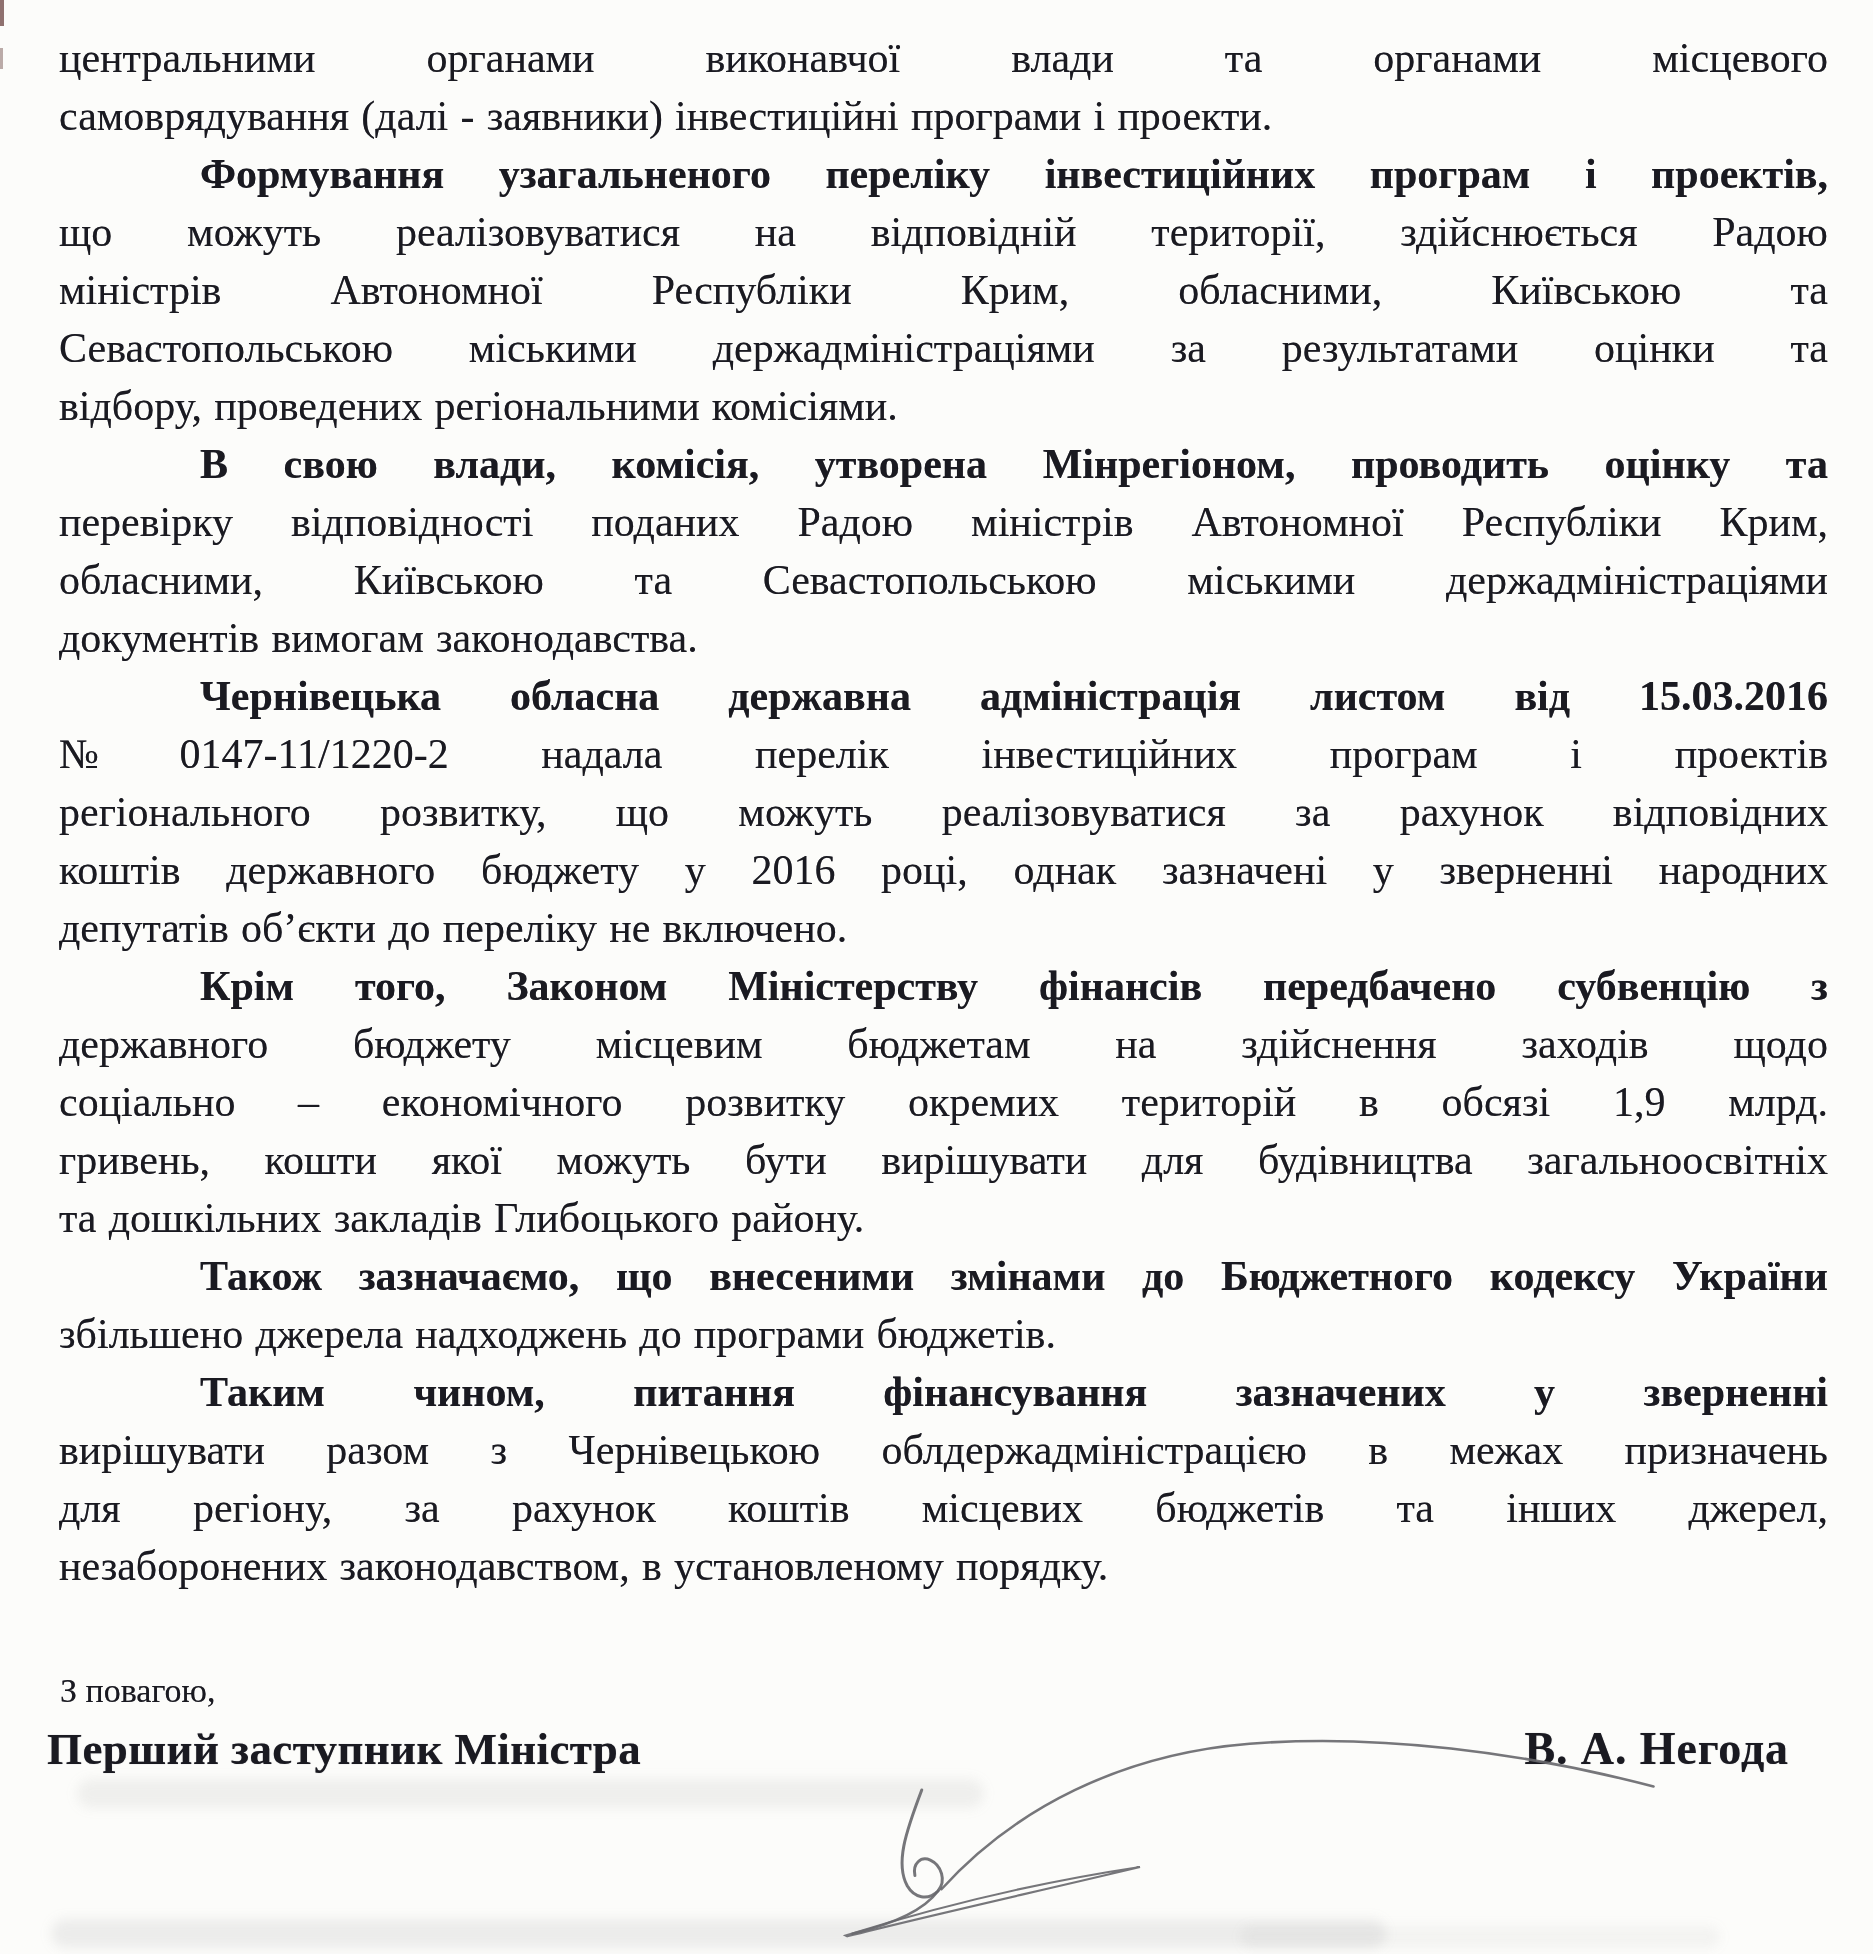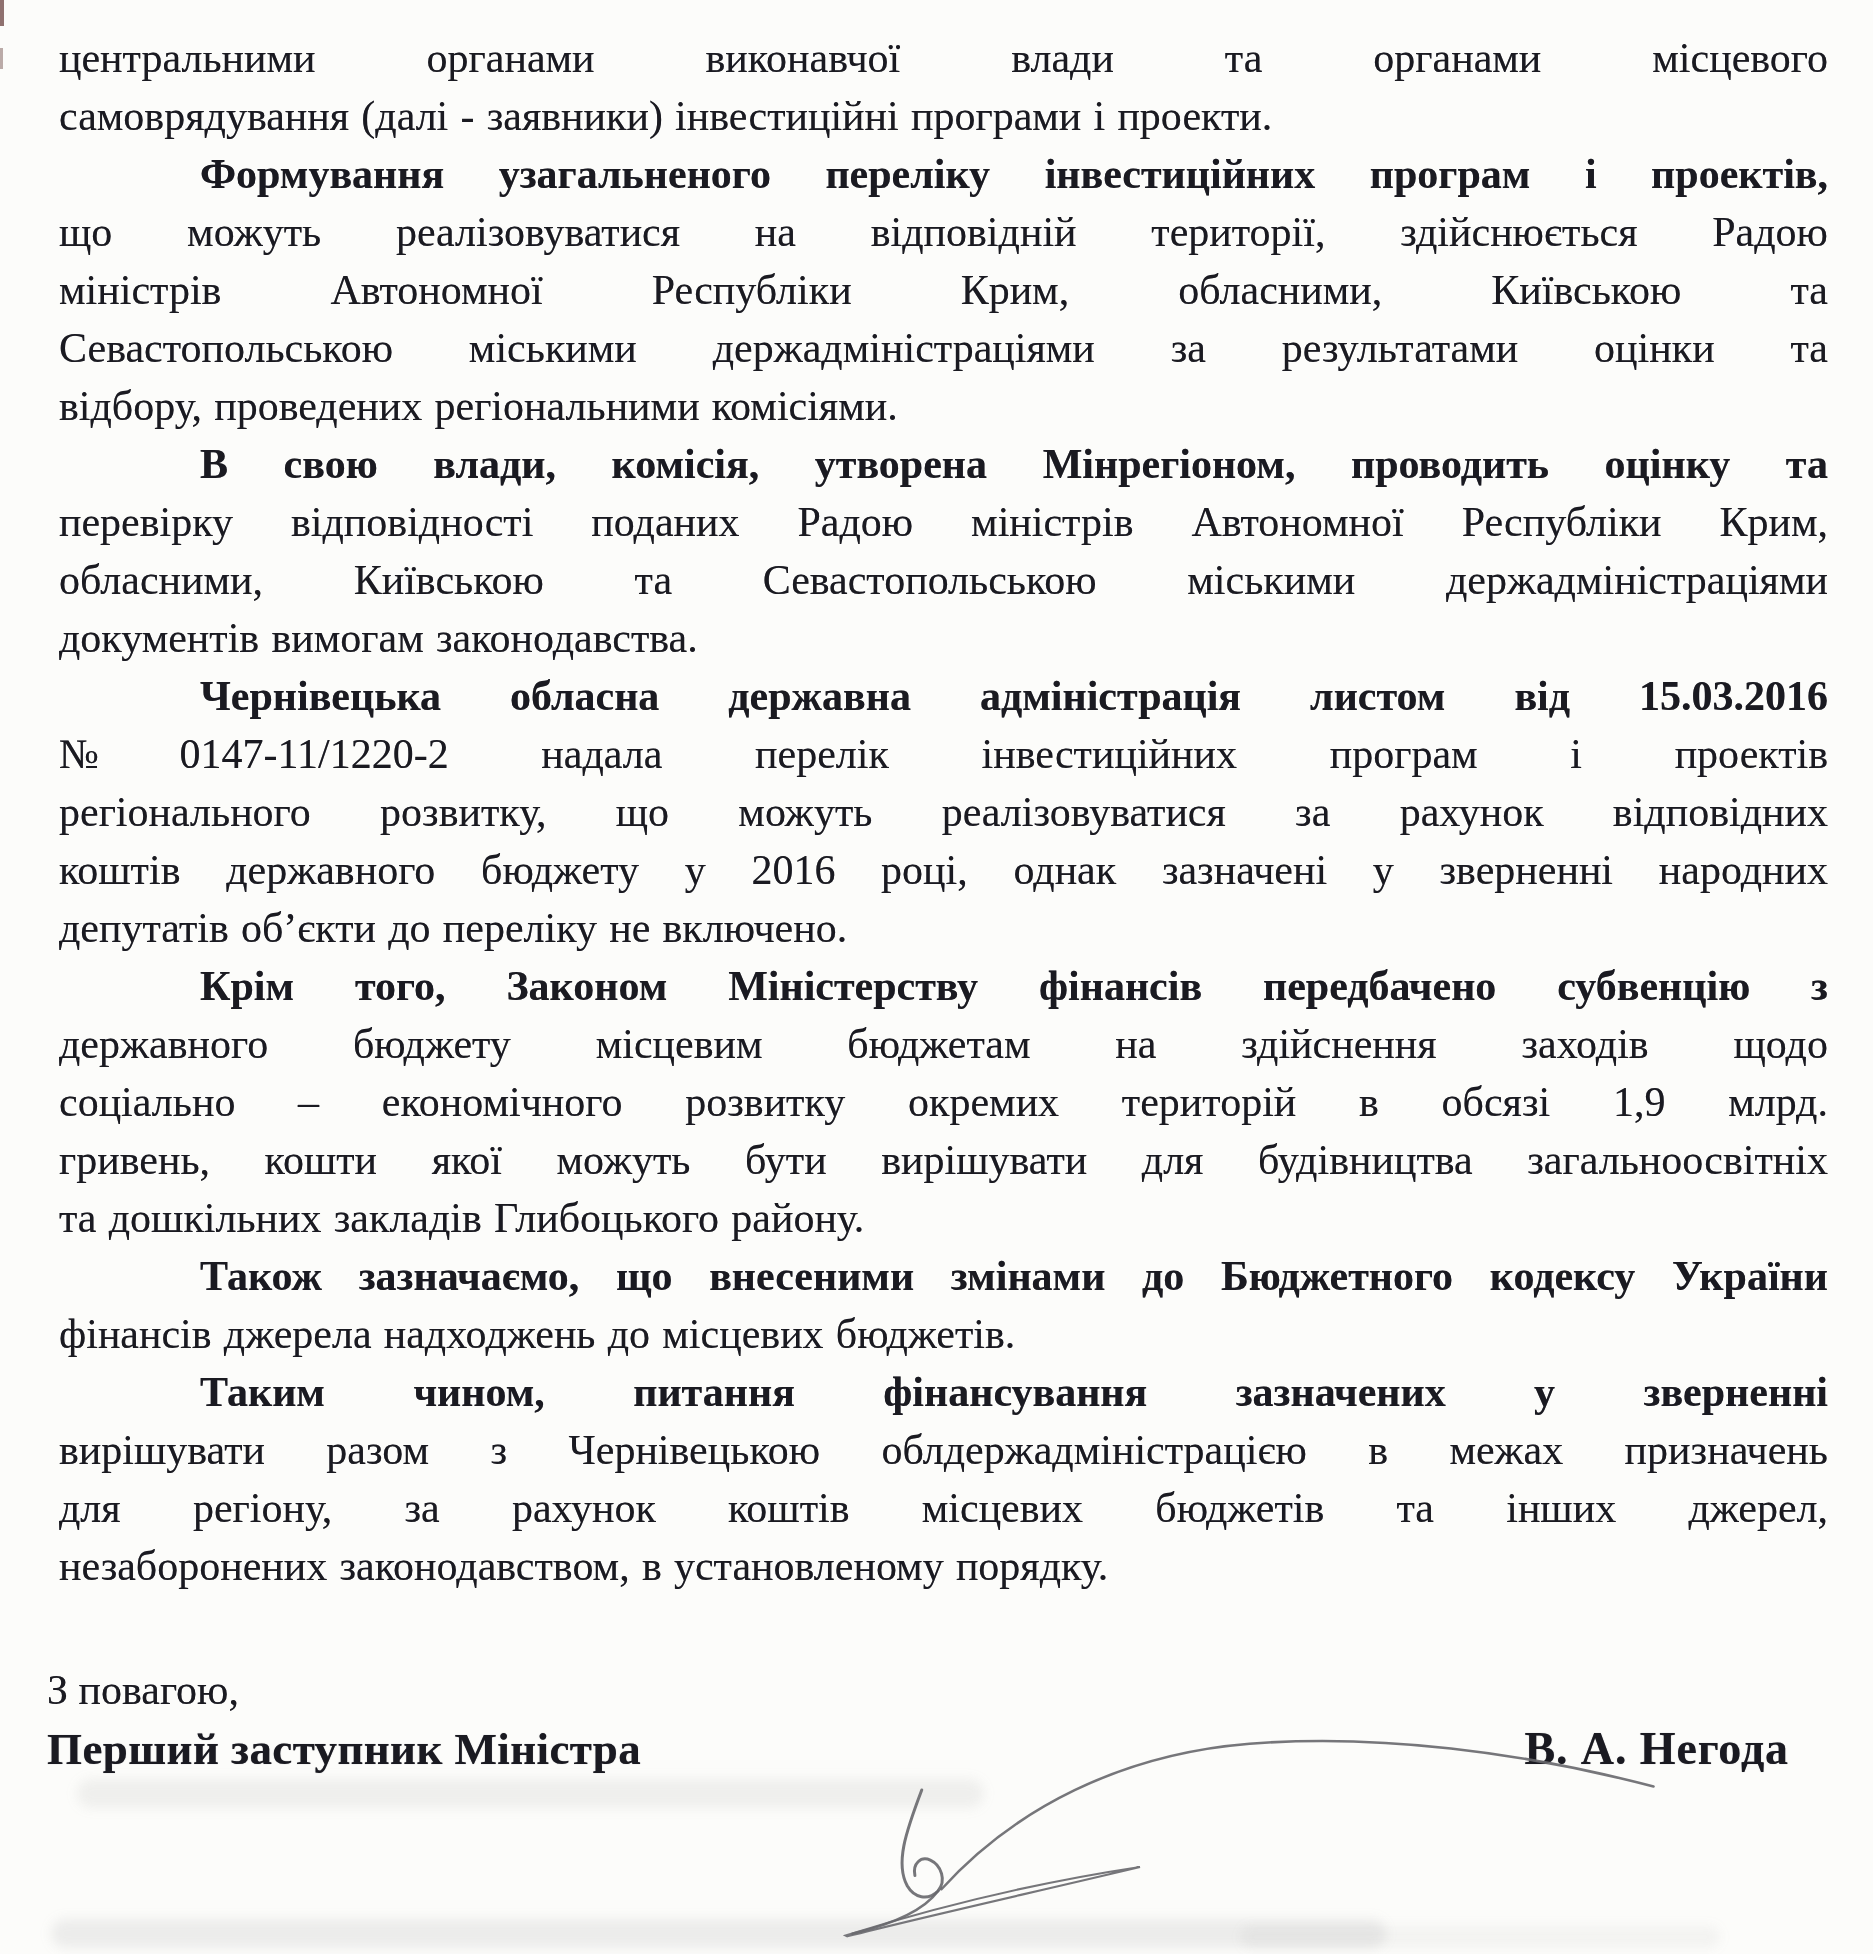--- a/index.html
+++ b/index.html
@@ -20,23 +20,24 @@
     text-align:justify;
     text-align-last:justify;
     word-spacing:1.7px;
     text-shadow:0 0 0.6px rgba(22,22,32,.55);
     margin-left:12px;
   }
   .line.e{text-align-last:left;}
   .line.i{text-indent:141px;font-weight:bold;}
   .closing{
     margin-top:67px;
-    font-size:42px;
+    font-size:34px;
     line-height:57px;
     text-shadow:0 0 0.6px rgba(22,22,32,.55);
+    margin-left:13px;
   }
   .sigrow{
     display:flex;
     justify-content:space-between;
     align-items:baseline;
     padding-right:39px;
     font-weight:bold;
   }
   .sig-title{
     font-size:45px;
@@ -87,21 +88,21 @@
   <div class="line">№0147-11/1220-2 надала перелік інвестиційних програм і проектів</div>
   <div class="line">регіонального розвитку, що можуть реалізовуватися за рахунок відповідних</div>
   <div class="line">коштів державного бюджету у 2016 році, однак зазначені у зверненні народних</div>
   <div class="line e">депутатів об’єкти до переліку не включено.</div>
   <div class="line i">Крім того, Законом Міністерству фінансів передбачено субвенцію з</div>
   <div class="line">державного бюджету місцевим бюджетам на здійснення заходів щодо</div>
   <div class="line">соціально – економічного розвитку окремих територій в обсязі 1,9 млрд.</div>
   <div class="line">гривень, кошти якої можуть бути вирішувати для будівництва загальноосвітніх</div>
   <div class="line e">та дошкільних закладів Глибоцького району.</div>
   <div class="line i">Також зазначаємо, що внесеними змінами до Бюджетного кодексу України</div>
-  <div class="line e">фінансів джерела надходжень до місцевих бюджетів.</div>
+  <div class="line e">збільшено джерела надходжень до програми бюджетів.</div>
   <div class="line i">Таким чином, питання фінансування зазначених у зверненні</div>
   <div class="line">вирішувати разом з Чернівецькою облдержадміністрацією в межах призначень</div>
   <div class="line">для регіону, за рахунок коштів місцевих бюджетів та інших джерел,</div>
   <div class="line e">незаборонених законодавством, в установленому порядку.</div>
 
   <div class="closing">З повагою,</div>
 
   <div class="sigrow">
     <span class="sig-title">Перший заступник Міністра</span>
     <span class="sig-name">В. А. Негода</span>

